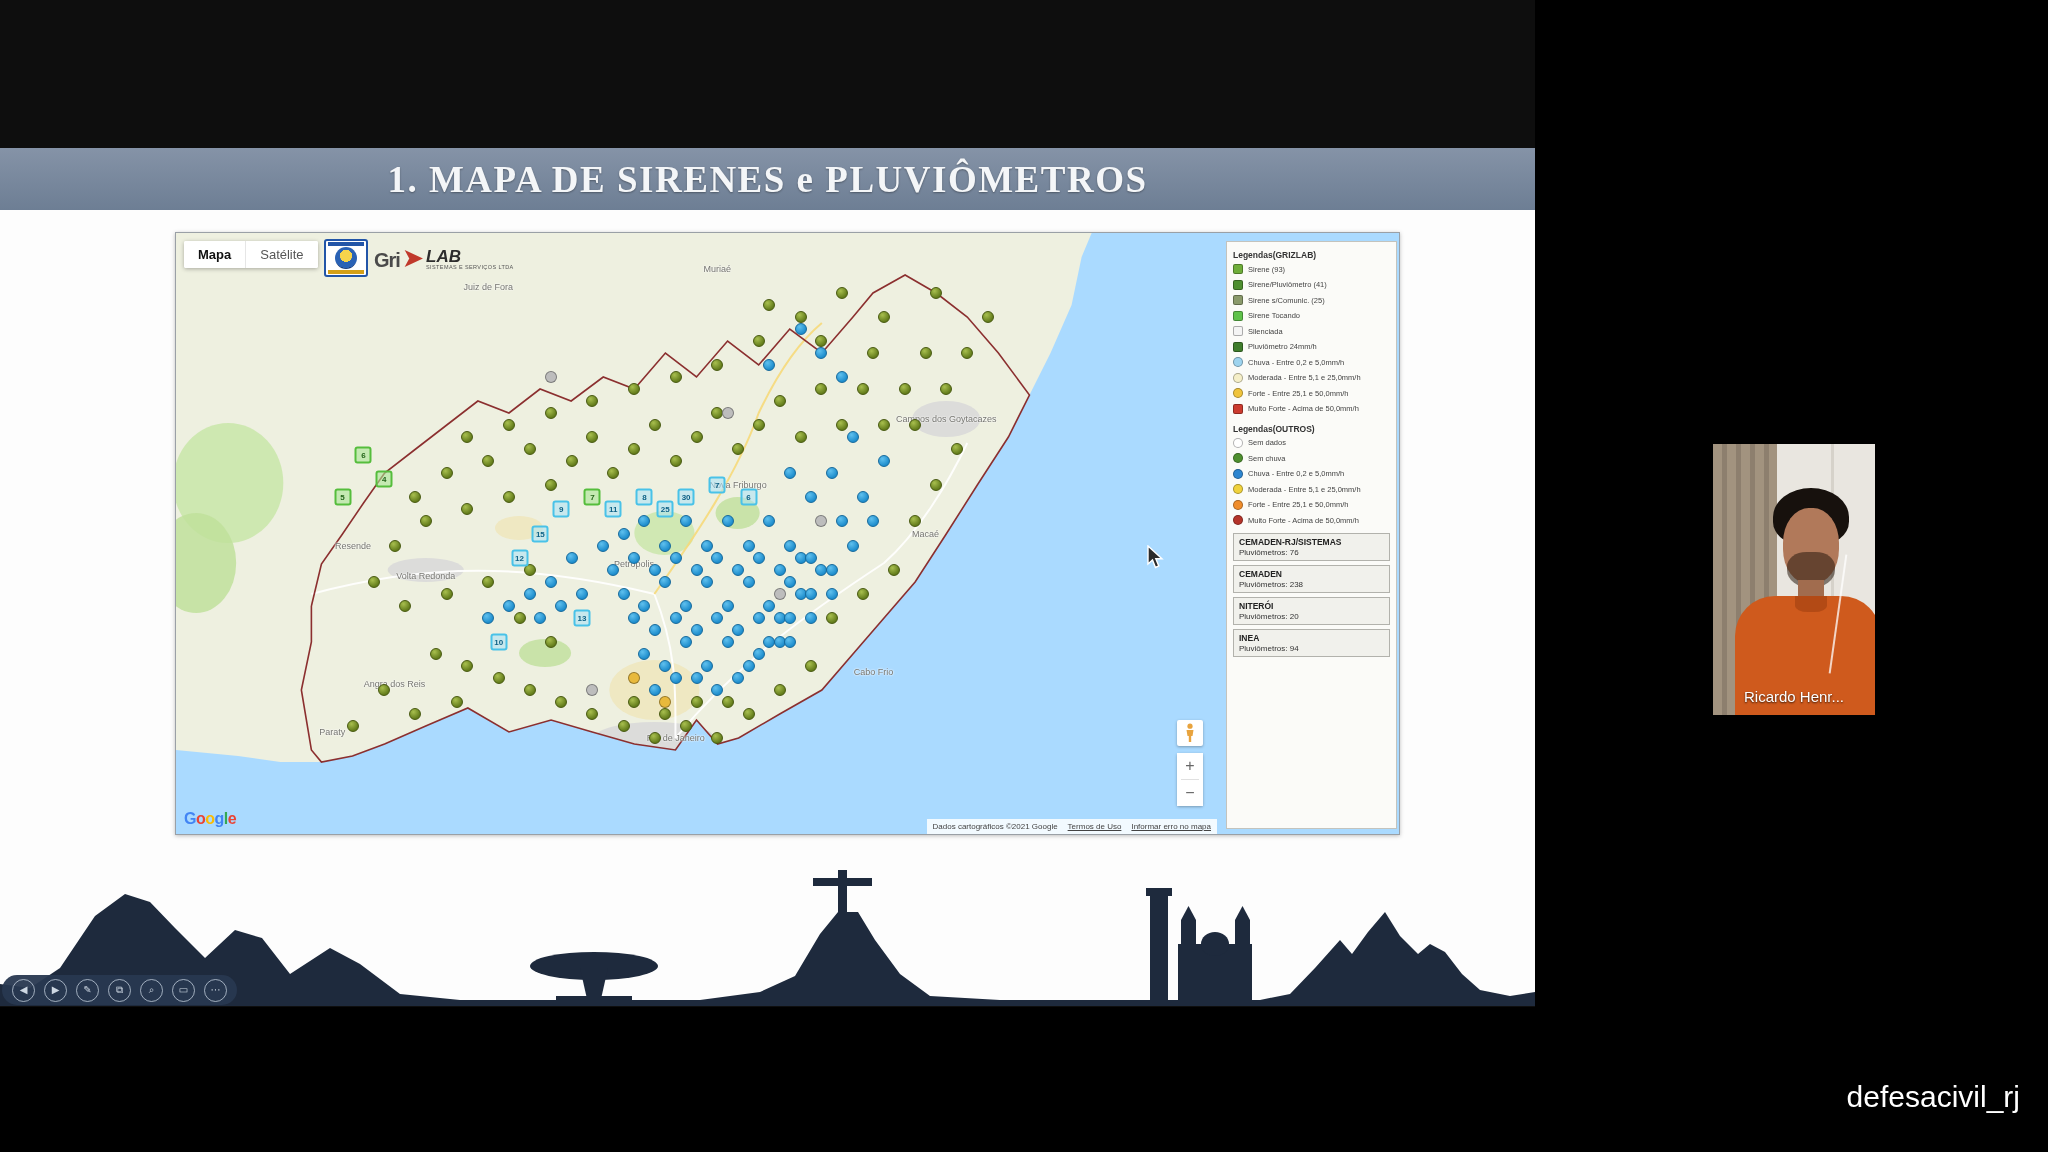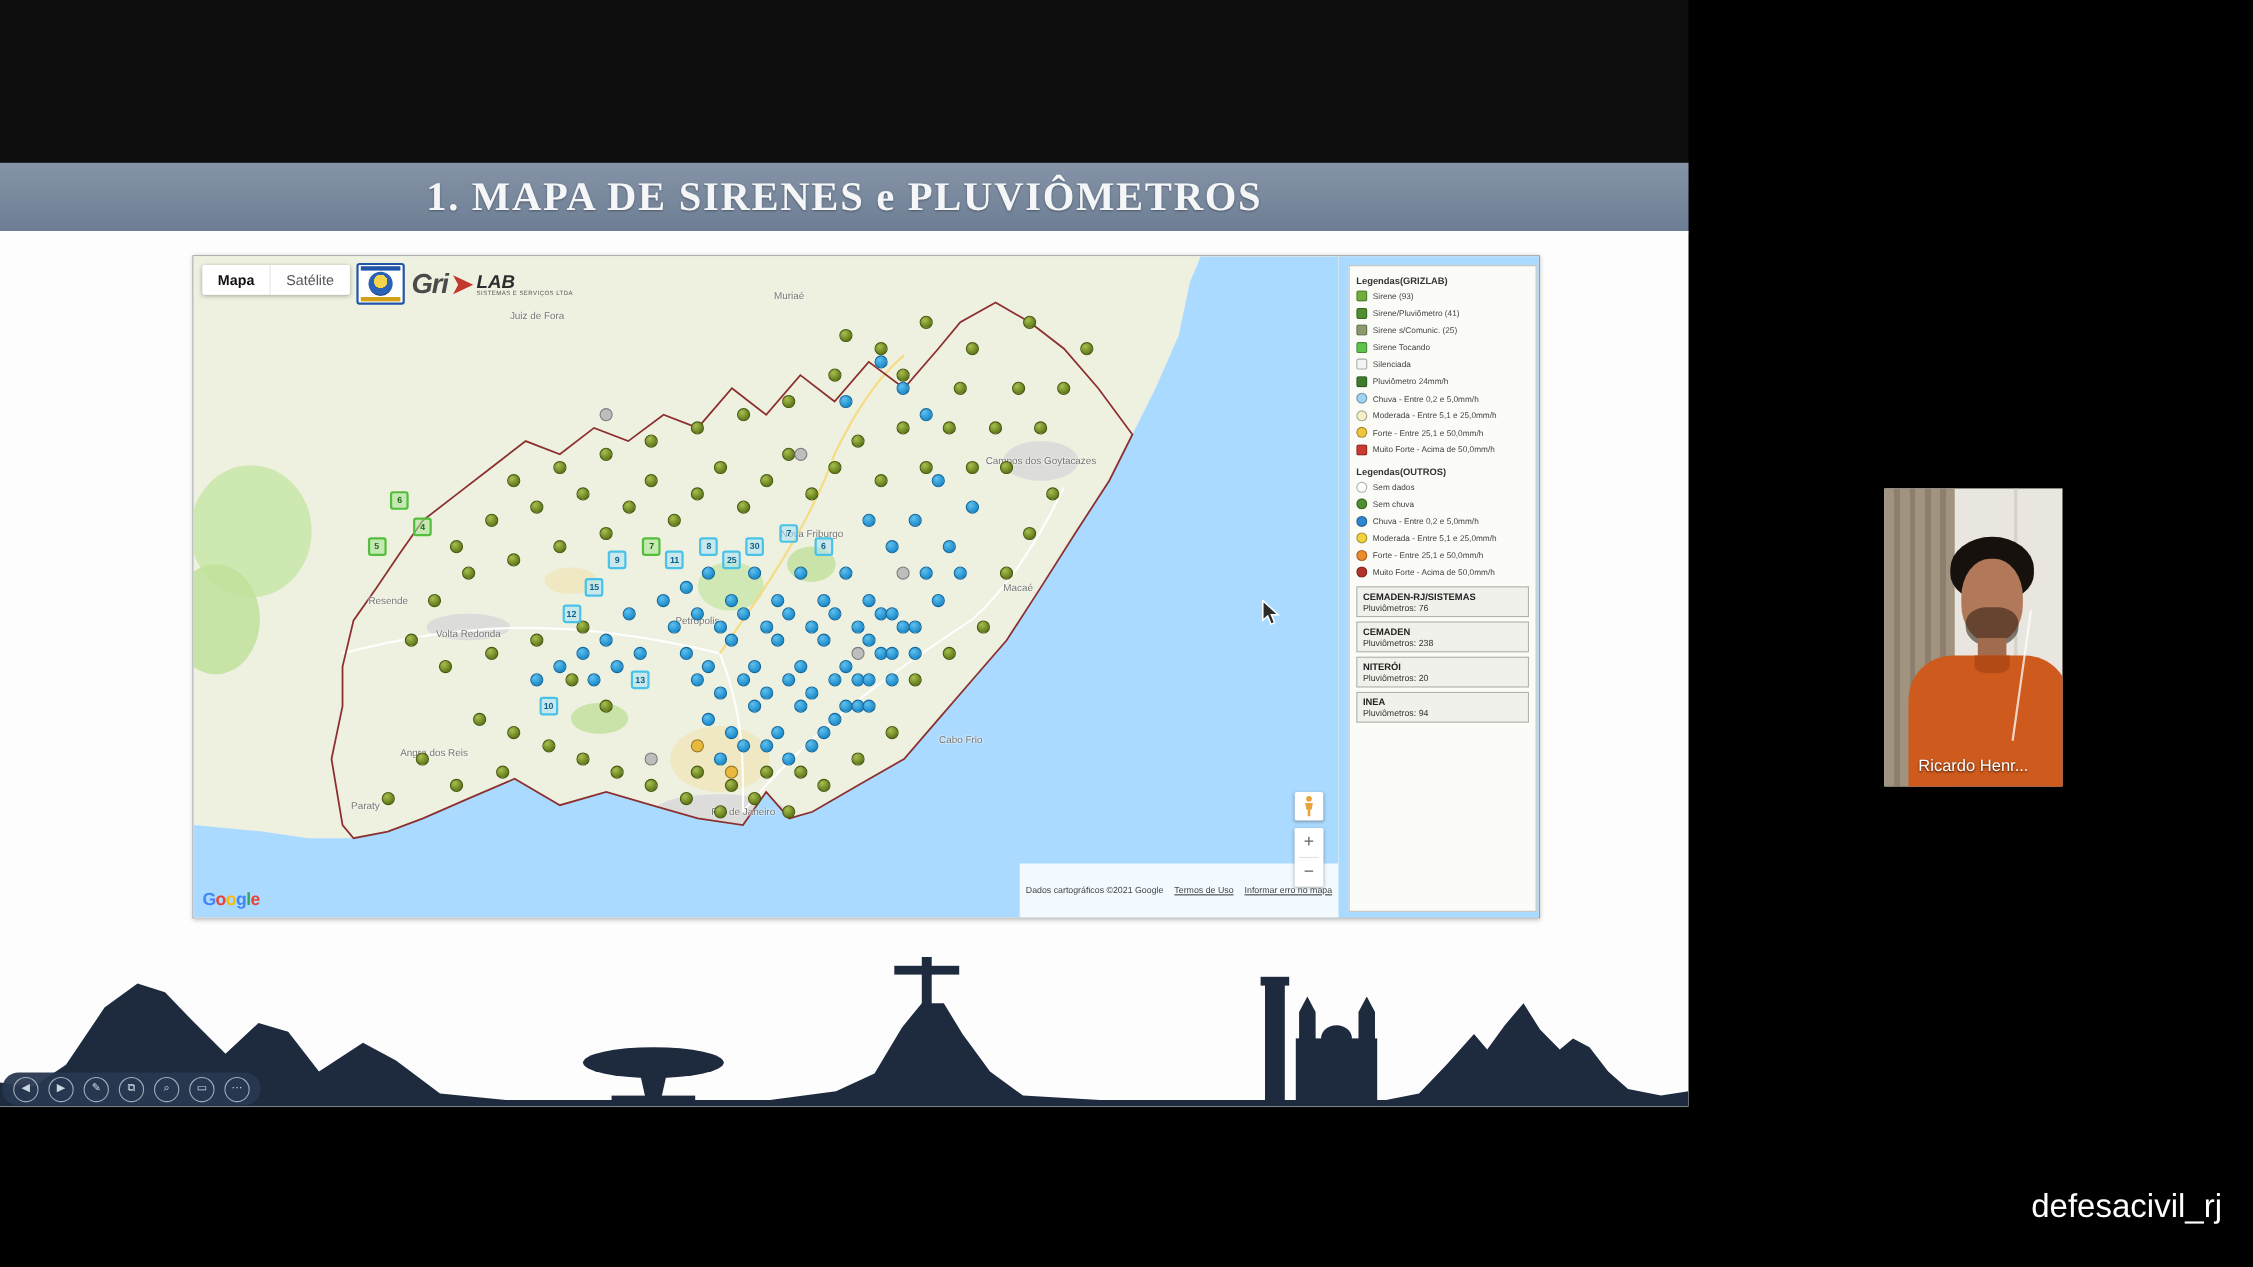--- a/index.html
+++ b/index.html
@@ -43,29 +43,29 @@
   .map-type button + button{border-left:1px solid #e6e6e6;}
 
   .logo-strip{position:absolute;left:148px;top:6px;display:flex;align-items:center;gap:6px;}
   .cbadge{width:40px;height:34px;background:#fff;border:2px solid #2255a8;border-radius:3px;
           display:flex;align-items:center;justify-content:center;position:relative;}
   .cbadge .em{width:22px;height:22px;border-radius:50%;
               background:radial-gradient(circle at 50% 40%,#f6d44c 0 35%,#2a62b5 36% 70%,#1a3f7e 71%);}
   .cbadge .band{position:absolute;left:2px;right:2px;height:4px;background:#2255a8;}
   .cbadge .band.t{top:1px}.cbadge .band.b{bottom:1px;background:#d4a017;}
   .gridlab{display:flex;align-items:flex-end;gap:3px;line-height:1;}
-  .gridlab .g1{font-size:25px;font-weight:bold;font-style:italic;color:#4a4a4a;letter-spacing:-1px;}
+  .gridlab .g1{font-size:20px;font-weight:bold;color:#4a4a4a;letter-spacing:-1px;}
   .gridlab .g2{font-size:24px;color:#c0392b;font-weight:bold;}
   .gridlab .gr{display:flex;flex-direction:column;align-items:flex-start;}
   .gridlab .g3{font-size:17px;font-weight:bold;font-style:italic;color:#2d2d2d;}
   .gridlab .gsub{font-size:5.5px;color:#555;letter-spacing:.4px;}
 
   .google-logo{position:absolute;left:8px;bottom:6px;font-size:16px;font-weight:bold;letter-spacing:-.5px;}
   .attribution{position:absolute;right:0;bottom:0;height:15px;background:rgba(255,255,255,.85);
-               display:flex;align-items:center;gap:10px;padding:17px 6px;font-size:8px;color:#444;text-align:right;}
+               display:flex;align-items:center;gap:10px;padding:0 6px;font-size:8px;color:#444;text-align:right;}
   .attribution .attr-link{text-decoration:underline;cursor:pointer;}
   .pegman{position:absolute;right:14px;bottom:88px;width:26px;height:26px;background:#fff;
           border-radius:2px;box-shadow:0 1px 3px rgba(0,0,0,.3);display:flex;align-items:center;
           justify-content:center;cursor:pointer;}
   .zoomctl{position:absolute;right:14px;bottom:28px;width:26px;background:#fff;border-radius:2px;
            box-shadow:0 1px 3px rgba(0,0,0,.3);display:flex;flex-direction:column;align-items:center;}
   .zoomctl button{border:0;background:#fff;width:26px;height:26px;font-size:16px;color:#666;
                   cursor:pointer;line-height:1;}
   .zoomctl .zdiv{width:18px;height:1px;background:#e0e0e0;}
 

